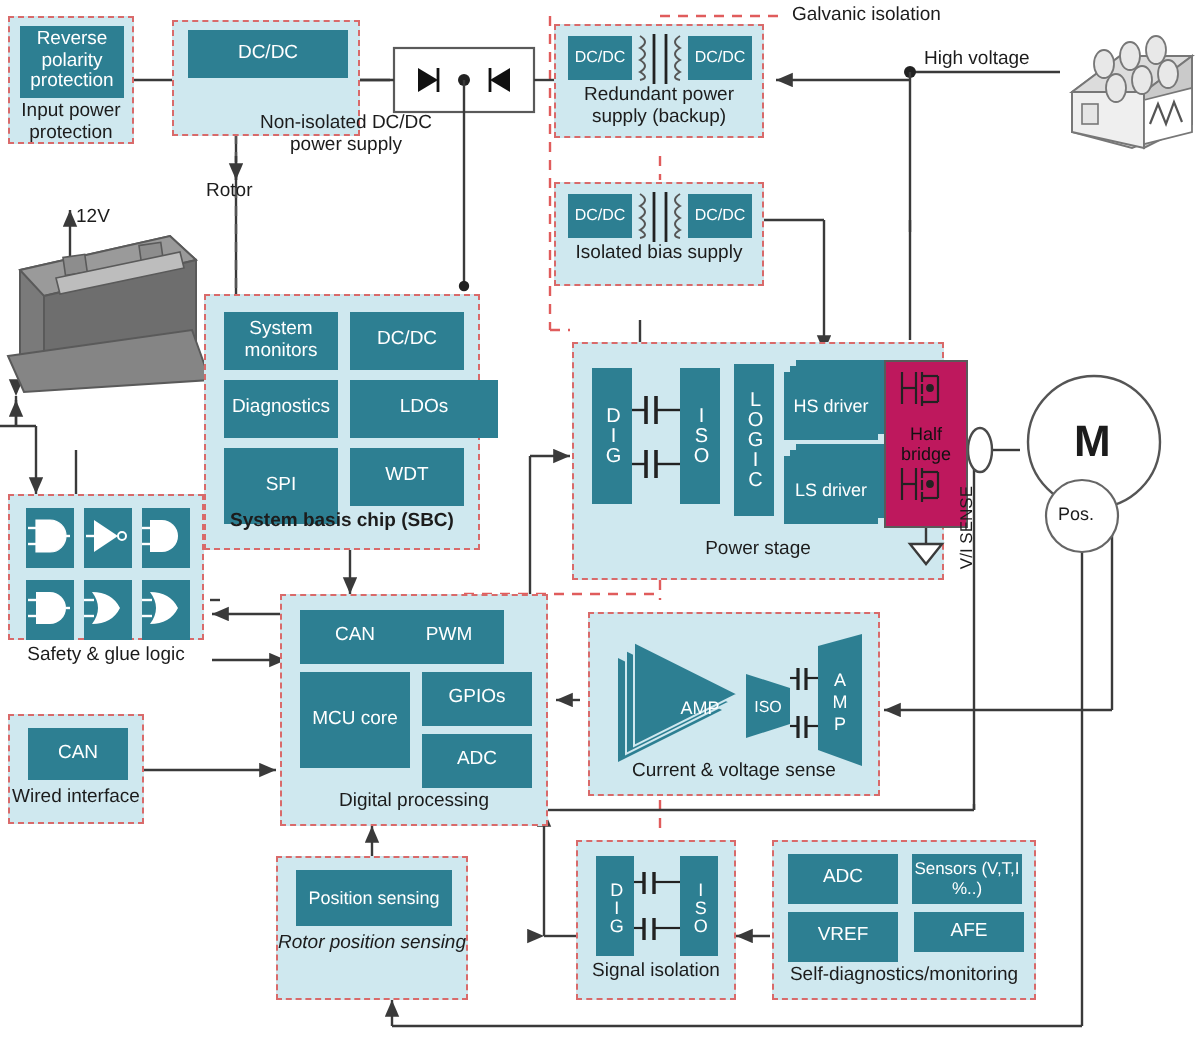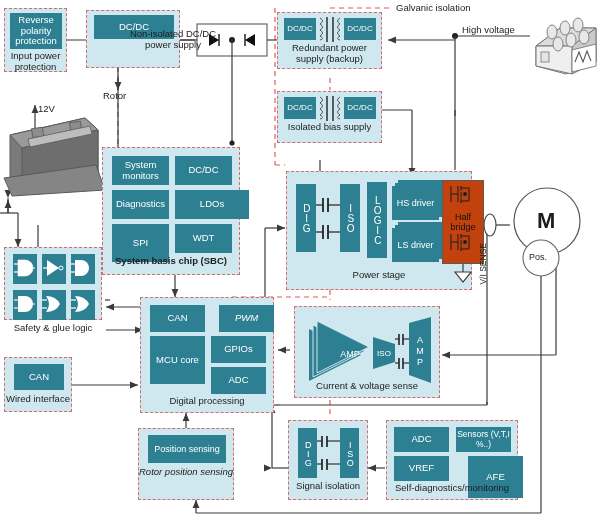--- a/index.html
+++ b/index.html
@@ -51,21 +51,21 @@
     line-height: 0.85;
   }
   .plainlabel {
     position: absolute;
     font-size: 9.5px;
     color: #1c1c1c;
     white-space: nowrap;
   }
   .whitebox {
     position: absolute;
-    background: #c2410c;
+    background: #be185d;
     border: 1px solid #5a5a5a;
     box-sizing: border-box;
     font-size: 9px;
     color: #111;
     display: flex;
     align-items: center;
     justify-content: center;
     text-align: center;
   }
   svg { position: absolute; left: 0; top: 0; overflow: visible; }
@@ -272,21 +272,21 @@
 
   </svg>
 
   <div class="blk" style="left:4px; top:8px; width:63px; height:64px;">
     <div class="tealbox" style="left:5px; top:4px; width:52px; height:36px;">Reverse polarity protection</div>
     <div class="caption" style="top:42px;">Input power protection</div>
   </div>
 
   <div class="blk" style="left:86px; top:10px; width:94px; height:58px;">
     <div class="tealbox" style="left:7px; top:4px; width:80px; height:24px;">DC/DC</div>
-    <div class="caption" style="top:18px;padding-left:40px;">Non-isolated DC/DC power supply</div>
+    <div class="caption" style="top:46px;padding-left:40px;">Non-isolated DC/DC power supply</div>
   </div>
   <div class="plainlabel" style="left:103px; top:90px;">Rotor</div>
 
   <div class="blk" style="left:277px; top:12px; width:105px; height:57px;">
     <div class="tealbox" style="left:6px; top:5px; width:32px; height:22px; font-size:8px;">DC/DC</div>
     <div class="tealbox" style="left:66px; top:5px; width:32px; height:22px; font-size:8px;">DC/DC</div>
     <svg width="105" height="57">
       <path class="thin" d="M42,5 q5,3 0,6 q5,3 0,6 q5,3 0,6 q5,3 0,4" stroke="#222"></path>
       <path class="thin" d="M62,5 q-5,3 0,6 q-5,3 0,6 q-5,3 0,6 q-5,3 0,4" stroke="#222"></path>
       <line x1="49" y1="4" x2="49" y2="29" stroke="#222" stroke-width="1.4"></line>
@@ -418,21 +418,21 @@
         <path d="M4,6 Q10,14 4,22 Q14,22 18,14 Q14,6 4,6 z" fill="#ffffff"></path>
         <line x1="0" y1="10" x2="5" y2="10" stroke="#fff" stroke-width="1.2"></line>
         <line x1="0" y1="18" x2="5" y2="18" stroke="#fff" stroke-width="1.2"></line>
       </svg>
     </div>
     <div class="caption" style="top:75px;">Safety &amp; glue logic</div>
   </div>
 
   <div class="blk" style="left:140px; top:297px; width:134px; height:116px;">
     <div class="tealbox" style="left:9px; top:7px; width:55px; height:27px;">CAN</div>
-    <div class="tealbox" style="left:78px; top:7px; width:55px; height:27px;font-style:italic;">PWM</div>
+    <div class="tealbox" style="left:56px; top:7px; width:55px; height:27px;">PWM</div>
     <div class="tealbox" style="left:9px; top:38px; width:55px; height:48px;">MCU core</div>
     <div class="tealbox" style="left:70px; top:38px; width:55px; height:27px;">GPIOs</div>
     <div class="tealbox" style="left:70px; top:69px; width:55px; height:27px;">ADC</div>
     <div class="caption" style="top:98px;">Digital processing</div>
   </div>
 
   <div class="blk" style="left:294px; top:306px; width:146px; height:92px;">
     <svg width="146" height="92">
 
       <polygon points="14,22 66,48 14,74" fill="#2d7f92"></polygon>
@@ -483,21 +483,21 @@
       <line x1="38" y1="38" x2="38" y2="49" stroke="#222" stroke-width="1.7"></line>
       <line x1="38" y1="43" x2="51" y2="43" stroke="#222" stroke-width="1.1"></line>
     </svg>
     <div class="caption" style="top:60px;">Signal isolation</div>
   </div>
 
   <div class="blk" style="left:386px; top:420px; width:132px; height:80px;">
     <div class="tealbox" style="left:7px; top:6px; width:55px; height:25px;">ADC</div>
     <div class="tealbox" style="left:69px; top:6px; width:55px; height:25px; font-size:8.5px;">Sensors (V,T,I %..)</div>
     <div class="tealbox" style="left:7px; top:35px; width:55px; height:25px;">VREF</div>
-    <div class="tealbox" style="left:81px; top:35px; width:55px; height:42px;">AFE</div>
+    <div class="tealbox" style="left:70px; top:35px; width:55px; height:20px;">AFE</div>
     <div class="caption" style="top:62px;">Self-diagnostics/monitoring</div>
   </div>
 
   <div class="plainlabel" style="left:396px; top:2px;">Galvanic isolation</div>
   <div class="plainlabel" style="left:462px; top:24px;">High voltage</div>
   <div class="plainlabel" style="left:38px; top:103px;">12V</div>
   <div class="plainlabel" style="left:478px; top:243px; writing-mode:vertical-rl; transform:rotate(180deg); font-size:8.5px;">V/I SENSE</div>
   <div class="plainlabel" style="left:537px; top:208px; font-size:22px; font-weight:bold;">M</div>
   <div class="plainlabel" style="left:529px; top:252px; font-size:9px;">Pos.</div>
 

